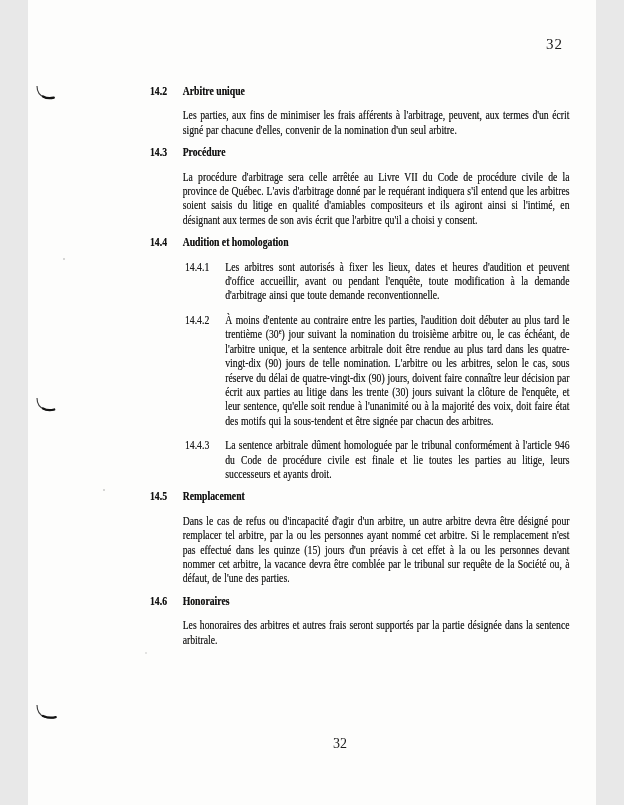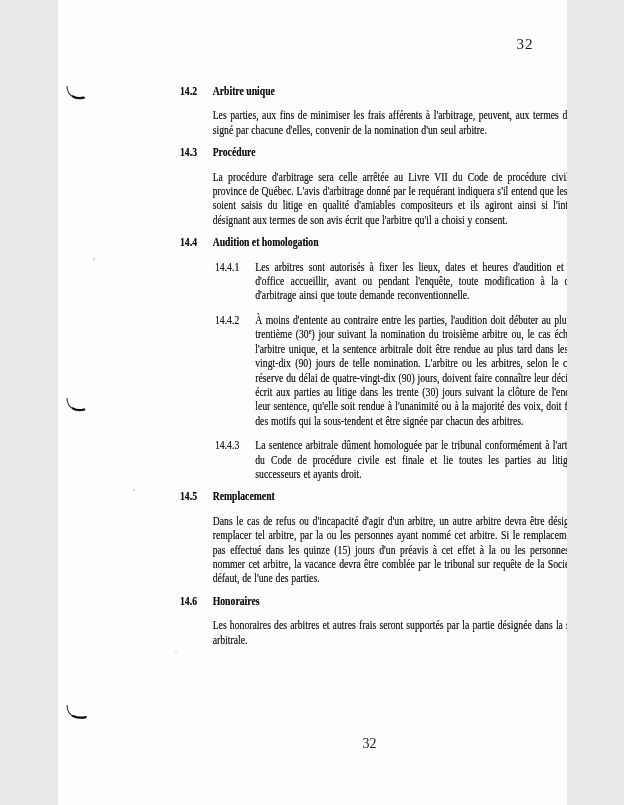--- a/index.html
+++ b/index.html
@@ -1,18 +1,18 @@
 <!DOCTYPE html>
 <html><head>
 <meta charset="utf-8">
 <style>
   html, body { margin: 0; padding: 0; background: #e8e8e8; }
   .page {
     position: relative;
-    width: 509px;
+    width: 568px;
     height: 805px;
     margin: 0 auto;
     background: #fdfdfc;
     overflow: hidden;
     font-family: "Liberation Serif", serif;
     color: #1a1a1a;
   }
 
   
   .doc {

